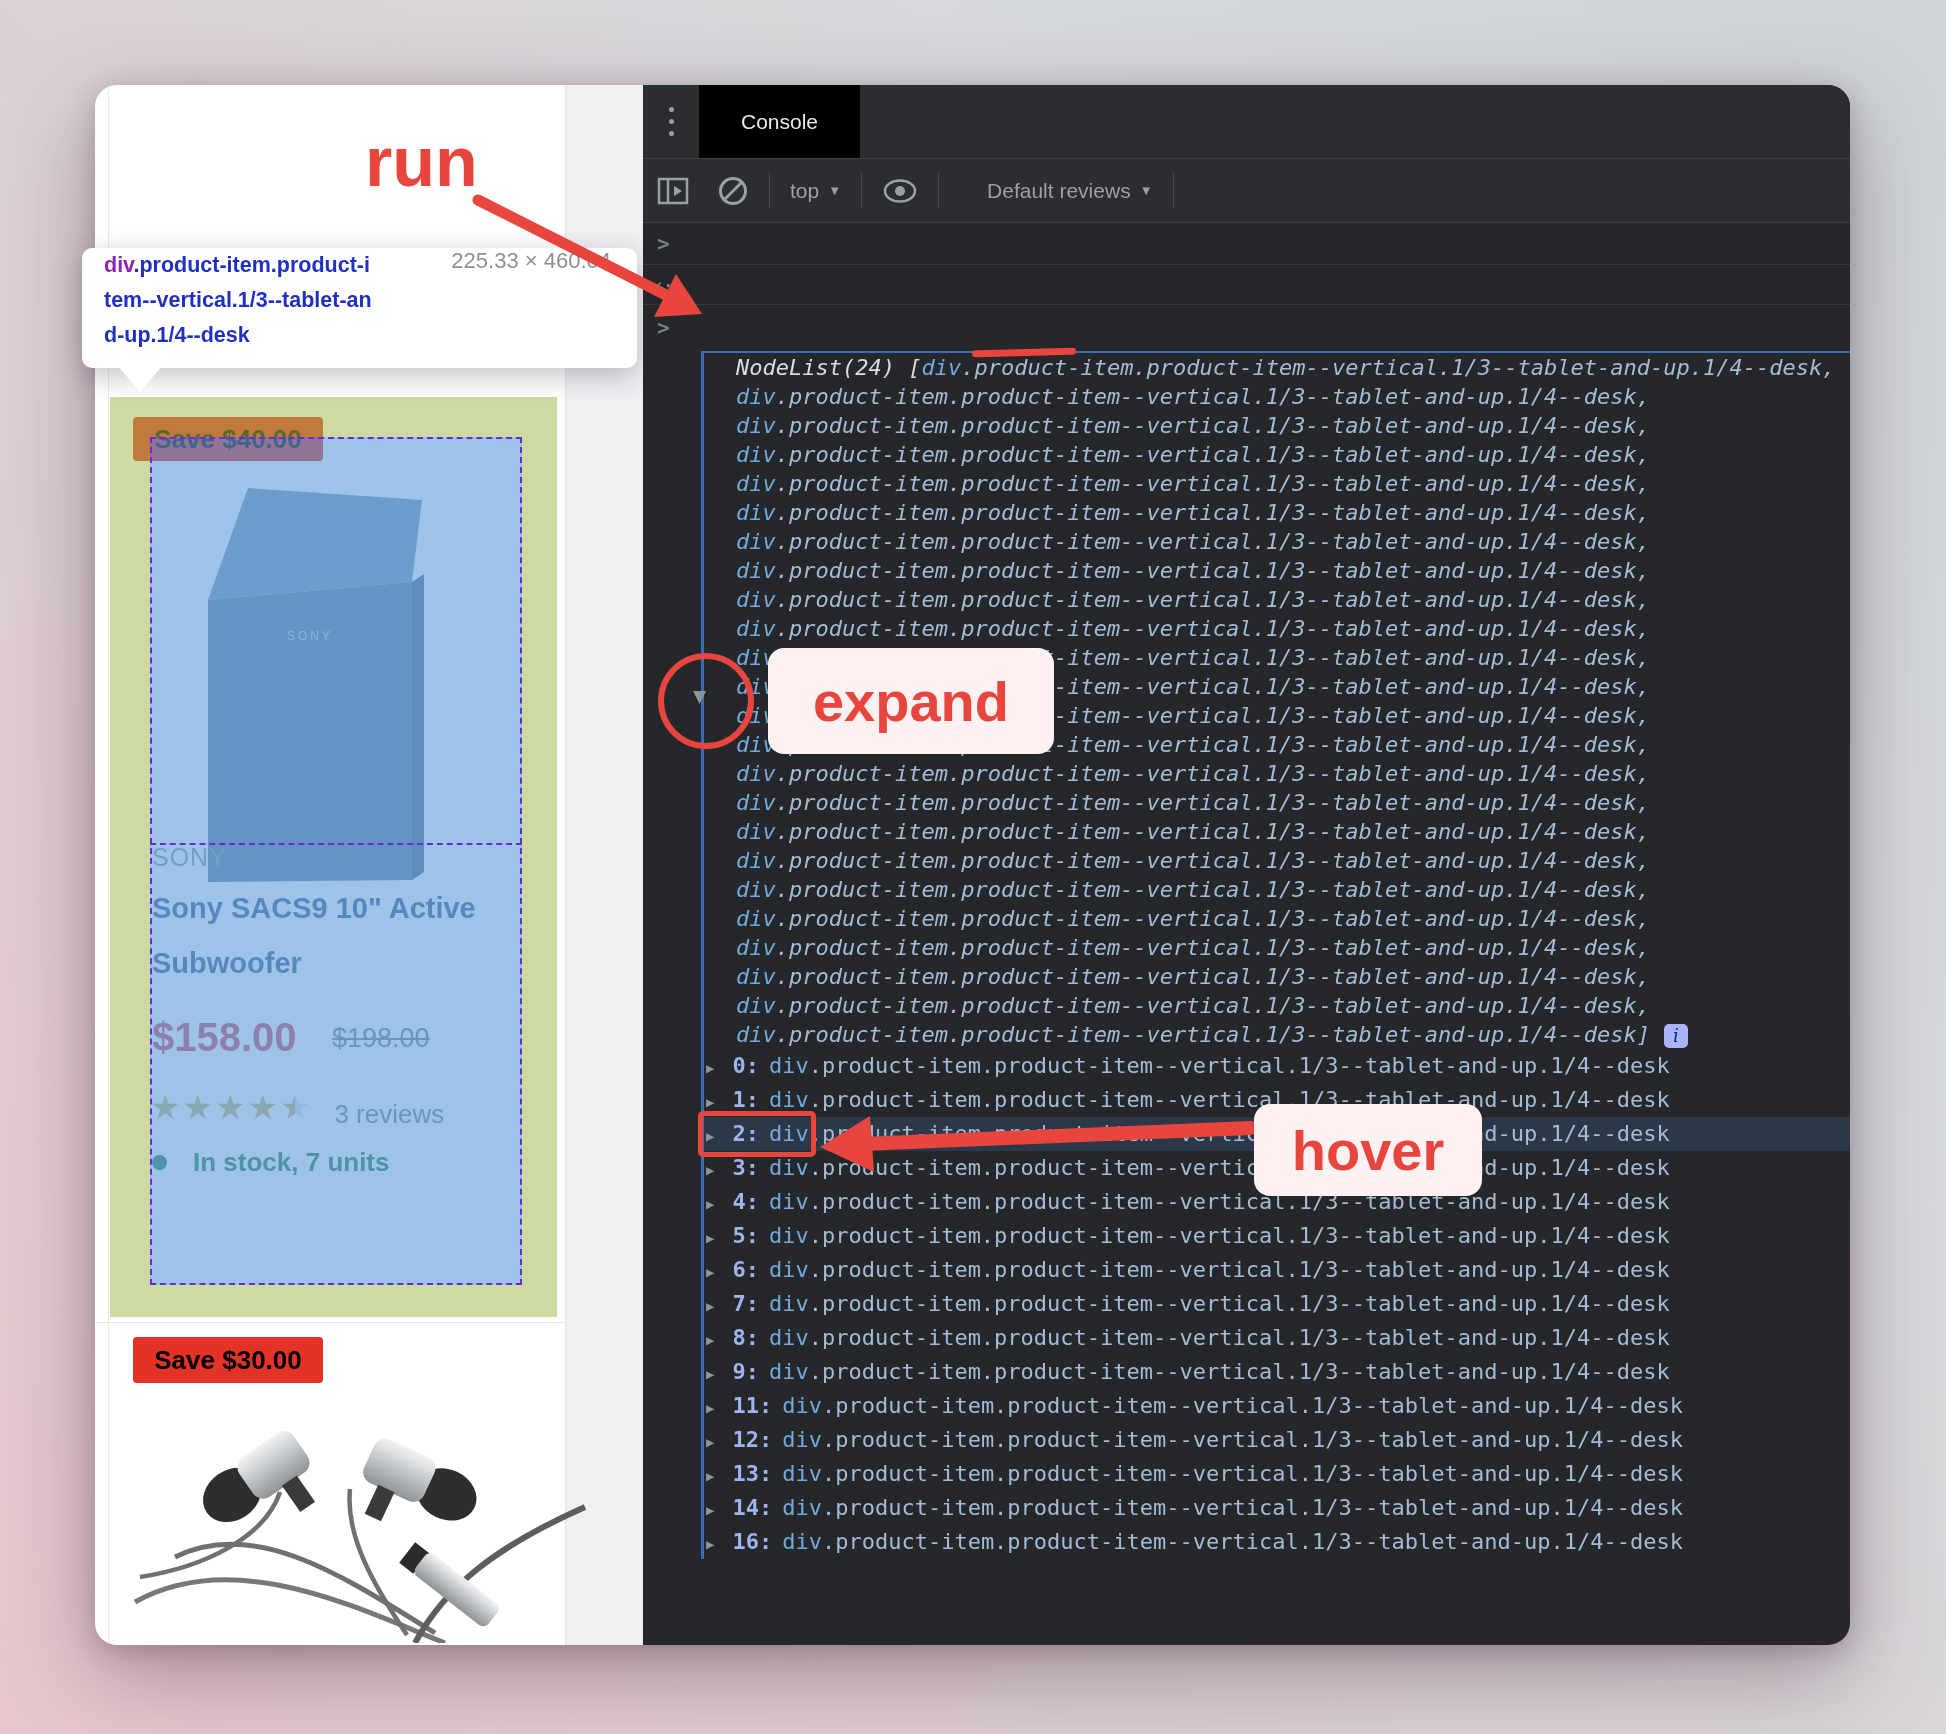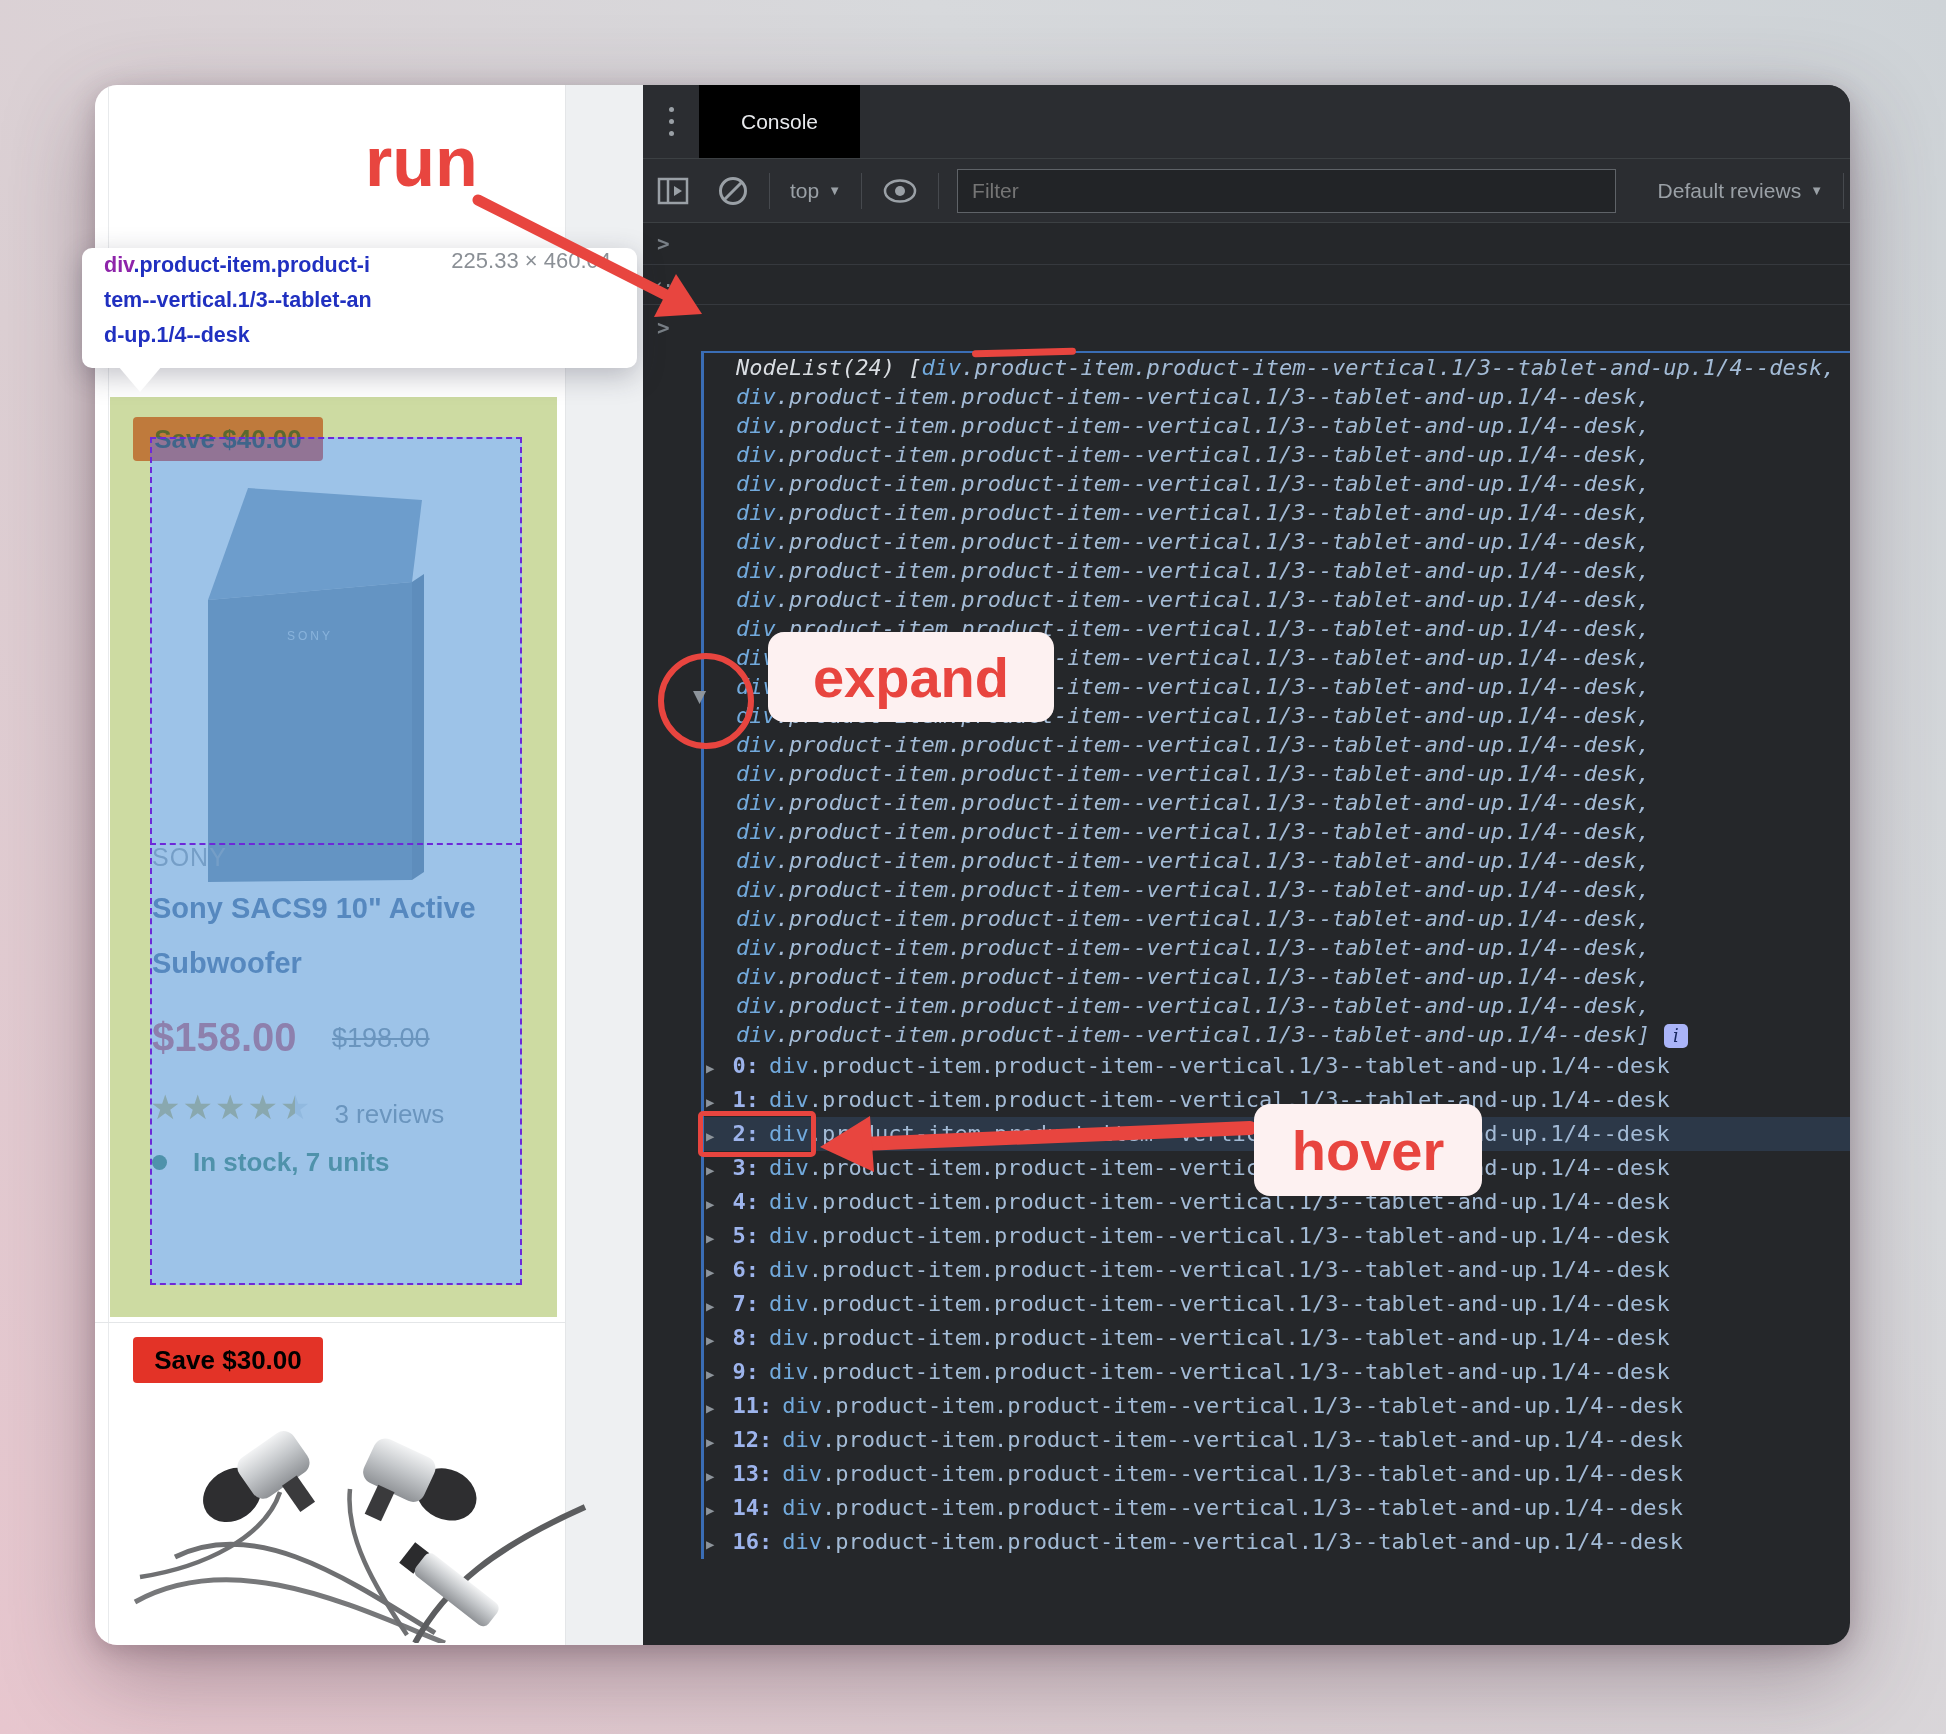--- a/index.html
+++ b/index.html
@@ -87,21 +87,21 @@
   .info{display:inline-block;font-style:italic;font-family:"DejaVu Serif",serif;background:#aab4f8;color:#16255e;
     width:24px;height:24px;line-height:24px;text-align:center;border-radius:5px;margin-left:14px;font-size:18px;}
   .crow{height:34px;line-height:34px;padding-left:2px;white-space:pre;overflow:hidden;font-size:22px;}
   .crow .idx{color:#9db4ec;font-weight:bold;margin:0 10px 0 8px;}
   .crow.hov{background:rgba(64,96,142,.30);}
   
   .anno{position:absolute;z-index:60;pointer-events:none;}
   .anno-label{background:#fdf1f1;border-radius:16px;color:#e8453f;font-weight:bold;
     font-family:"Liberation Sans",sans-serif;display:flex;align-items:center;justify-content:center;}
   .run-text{left:365px;top:122px;font-size:70px;font-weight:bold;color:#e8453f;font-family:"Liberation Sans",sans-serif;}
-  .expand-label{left:768px;top:632px;width:286px;height:90px;font-size:56px;}
+  .expand-label{left:768px;top:648px;width:286px;height:106px;font-size:56px;}
   .hover-label{left:1254px;top:1104px;width:228px;height:92px;font-size:56px;}
   .red-circle{left:658px;top:653px;width:96px;height:96px;border:6px solid #e8453f;border-radius:50%;}
   .red-rect{left:698px;top:1111px;width:118px;height:46px;border:5px solid #e8453f;border-radius:5px;}
   .red-underline{left:972px;top:349px;width:104px;height:7px;background:#e8453f;border-radius:4px;transform:rotate(-1.5deg);}
   .disclosure{left:693px;top:686px;color:#8d949b;font-size:17px;font-family:"DejaVu Sans",sans-serif;}
   .arrow-svg{left:0;top:0;width:1946px;height:1734px;}
 </style>
 </head>
 <body>
 
@@ -211,21 +211,20 @@
             <span class="car">▼</span>
         </span>
         <span class="tb-sep"></span>
         <span class="tb-icon">
           <svg width="36" height="26" viewBox="0 0 36 26">
               <ellipse cx="18" cy="13" rx="15" ry="10.5" fill="none" stroke="#9aa0a6" stroke-width="2.5"></ellipse>
               <circle cx="18" cy="13" r="5" fill="#9aa0a6"></circle>
             </svg>
         </span>
         <span class="tb-sep"></span>
-        <input class="filter-input" placeholder="Filter" style="">
         <span class="tb-drop levels">
           <span>Default reviews</span>
             <span class="car">▼</span>
         </span>
         <span class="tb-sep"></span>
       </div>
 
       <div class="console-body">
 
         <div class="entry entry-in1">

